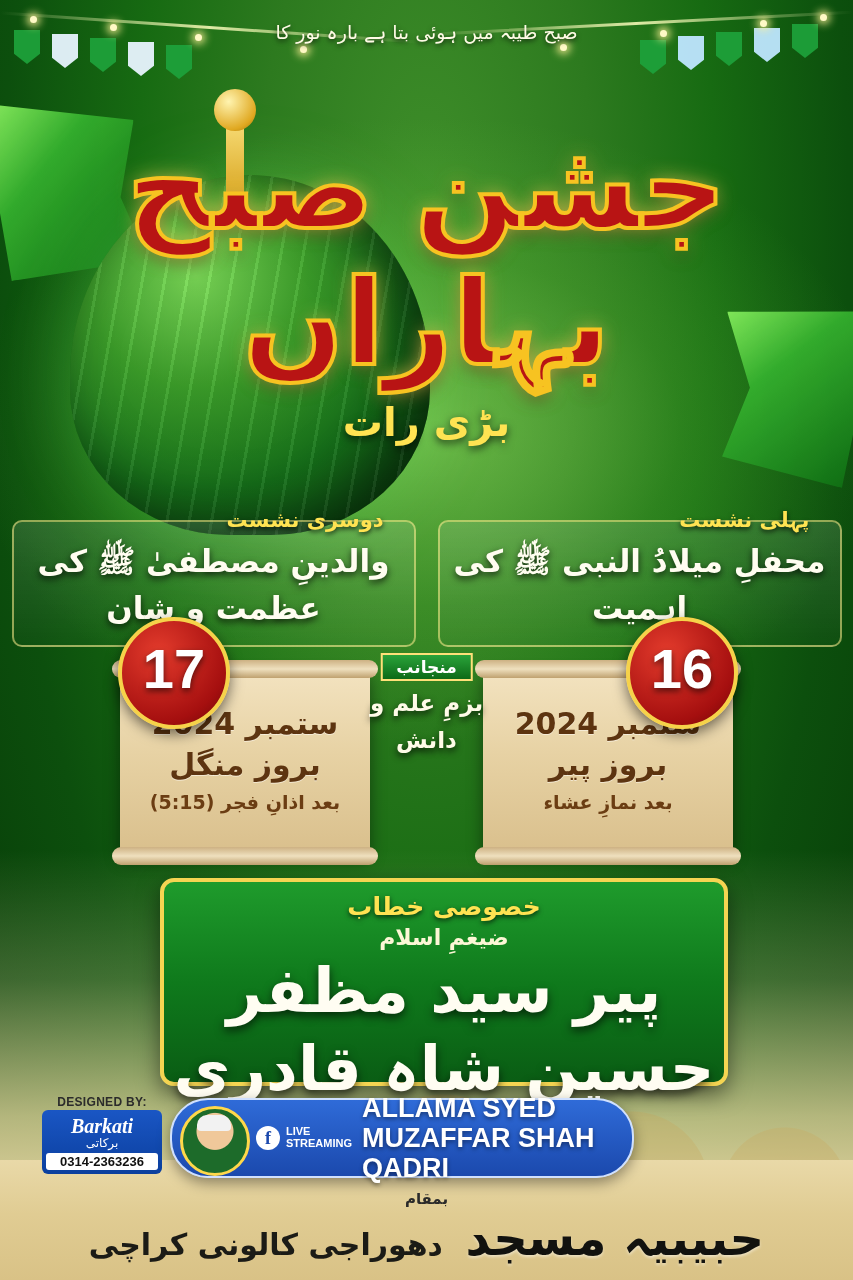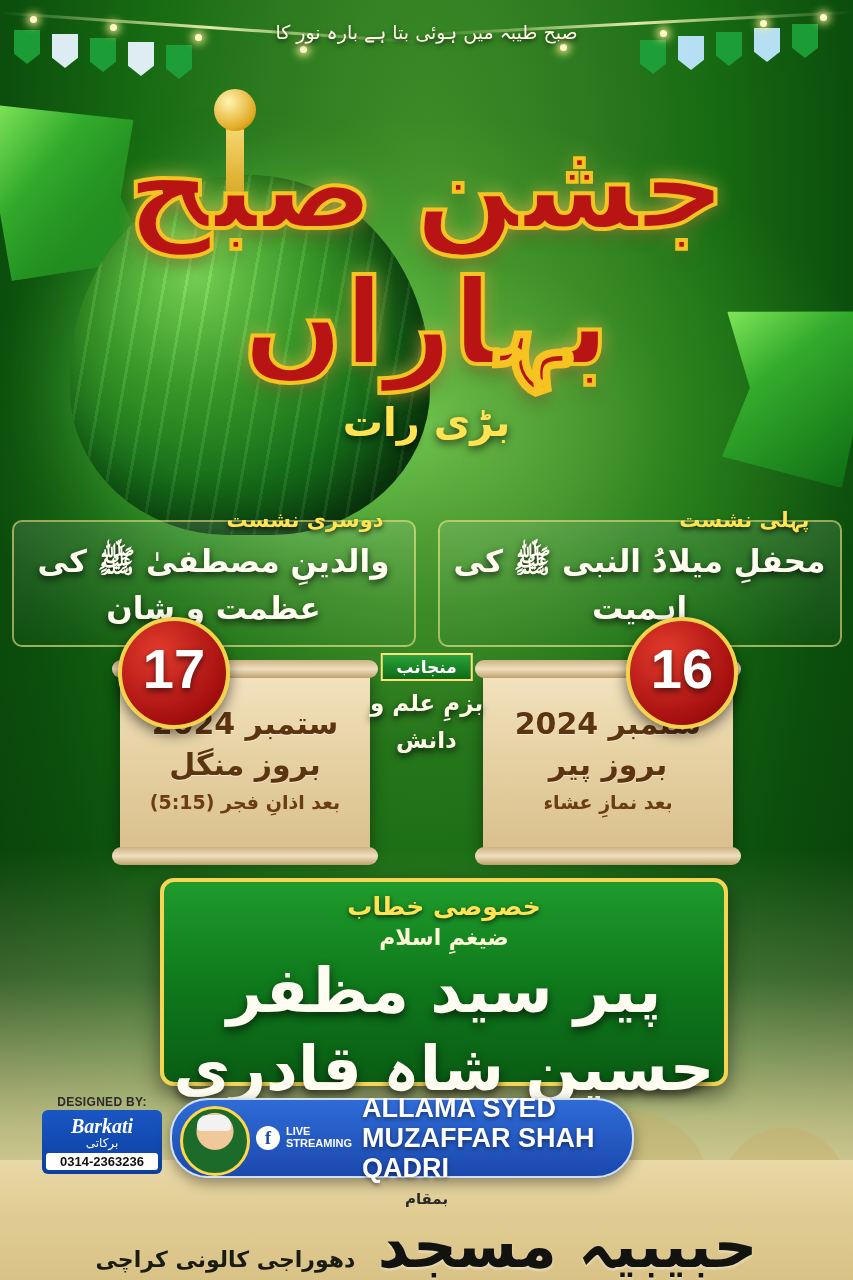--- a/index.html
+++ b/index.html
@@ -524,29 +524,29 @@
   .venue-badge {
     display: inline-block;
     font-family: "DejaVu Sans", sans-serif;
     font-size: 15px;
     font-weight: bold;
     color: #2a2a2a;
     margin-bottom: -4px;
   }
   .venue-main {
     font-family: "DejaVu Sans", sans-serif;
-    font-size: 61px;
+    font-size: 48px;
     font-weight: bold;
     color: #12120f;
     text-shadow: 0 2px 3px rgba(255,255,255,.45);
     line-height: 1.25;
   }
   .venue-sub {
     font-family: "DejaVu Sans", sans-serif;
-    font-size: 22px;
+    font-size: 30px;
     font-weight: bold;
     color: #1b1b16;
     display: inline-block;
     margin-right: 18px;
   }
   .ghost-phone {
     position: absolute;
     left: 44px;
     top: 1160px;
     font-size: 13px;

